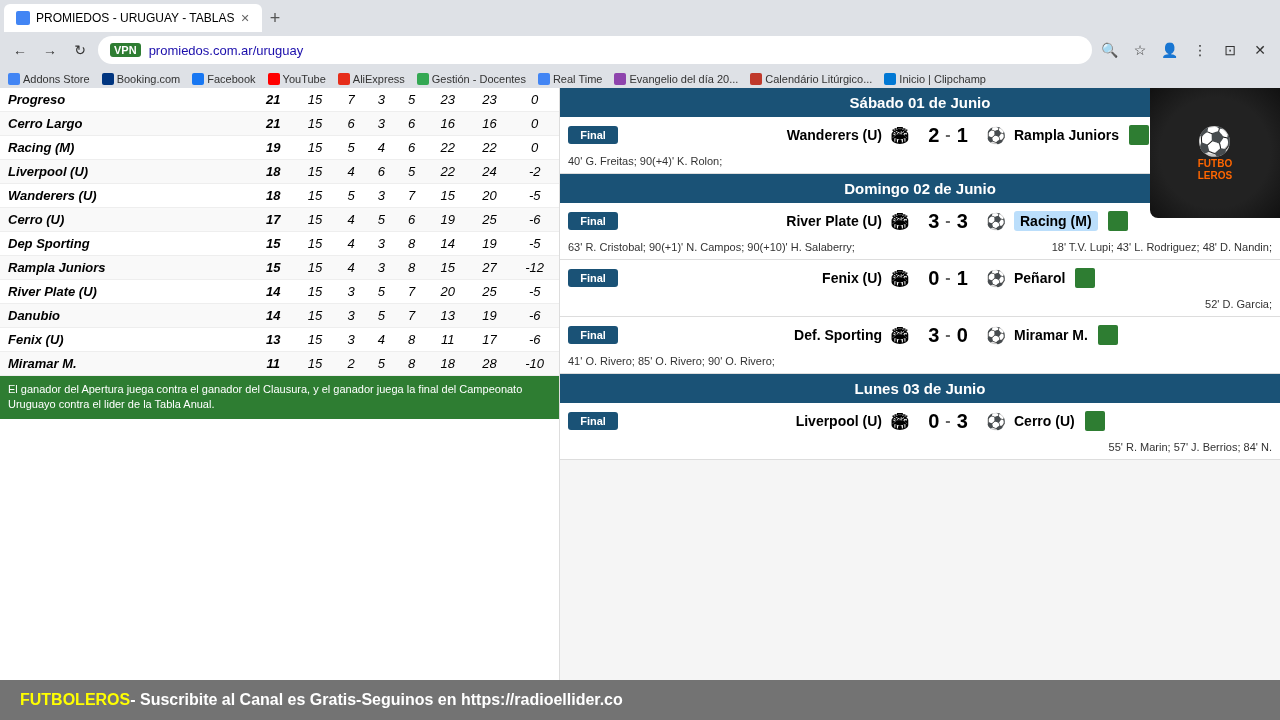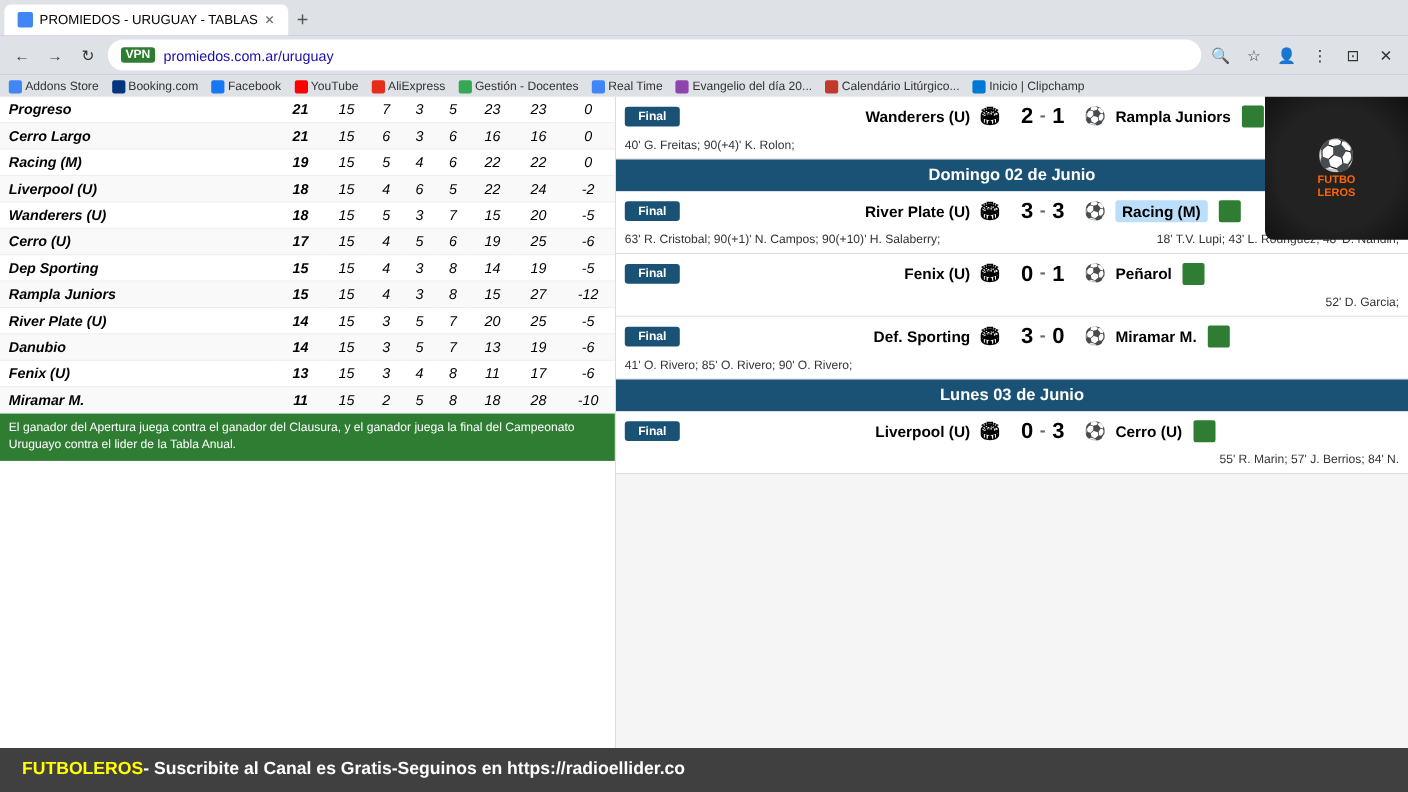--- a/index.html
+++ b/index.html
@@ -259,21 +259,21 @@
     
     .racing-highlight {
       background: #bbdefb;
       padding: 2px 6px;
       border-radius: 3px;
     }
 
     
     .bottom-banner {
       height: 40px;
-      background: #404040;
+      background: #737373;
       display: flex;
       align-items: center;
       padding: 0 20px;
       overflow: hidden;
     }
     .banner-text {
       color: #fff;
       font-size: 16px;
       font-weight: bold;
       white-space: nowrap;
@@ -514,20 +514,21 @@
       <td>18</td>
       <td>28</td>
       <td>-10</td>
     </tr>
         </tbody>
     </table>
     <div class="green-note">El ganador del Apertura juega contra el ganador del Clausura, y el ganador juega la final del Campeonato Uruguayo contra el lider de la Tabla Anual.</div>
   </div>
 
   <div class="right-panel" id="matches-panel">
+  <div class="date-header">Sábado 01 de Junio</div>
       <div class="match-row">
         <div class="match-main">
           <div class="match-status">Final</div>
           <div class="team-home">
             <span>Wanderers (U)</span>
             <span class="team-icon">🏟</span>
           </div>
           <div class="score-box">
             <span class="score-num">2</span>
             <span class="scores-separator">-</span>

